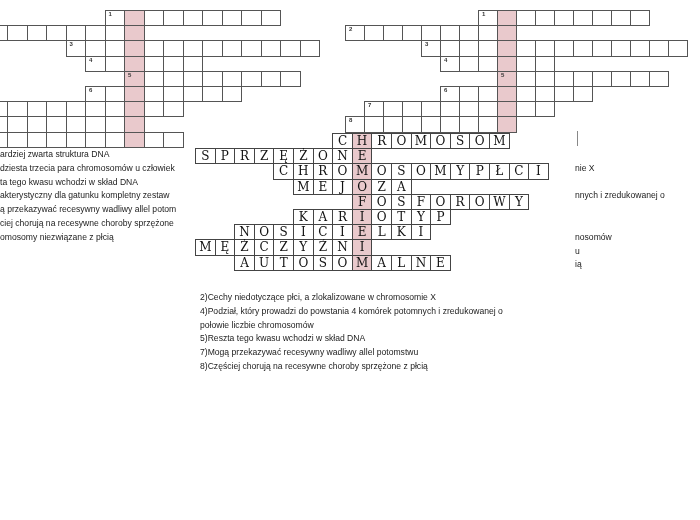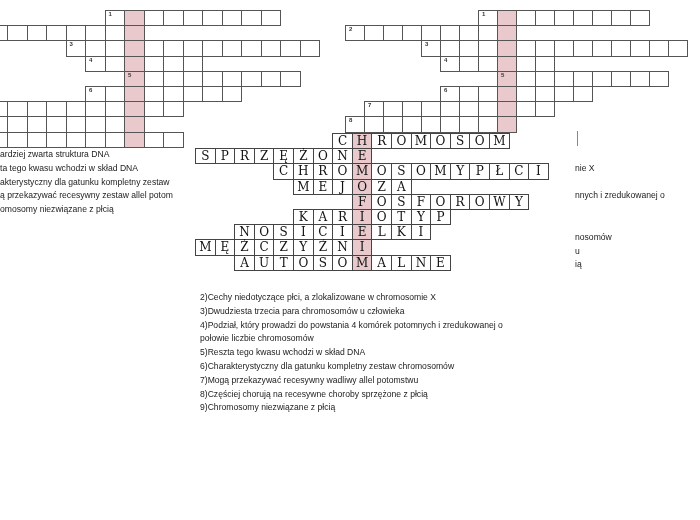--- a/index.html
+++ b/index.html
@@ -197,23 +197,25 @@
     <div class="cell" style="left: 402px; top: 116.4px; width: 20px; height: 16.2px;"></div>
     <div class="cell" style="left: 421px; top: 116.4px; width: 20px; height: 16.2px;"></div>
     <div class="cell" style="left: 440px; top: 116.4px; width: 20px; height: 16.2px;"></div>
     <div class="cell" style="left: 459px; top: 116.4px; width: 20px; height: 16.2px;"></div>
     <div class="cell" style="left: 478px; top: 116.4px; width: 20px; height: 16.2px;"></div>
     <div class="cell pink" style="left: 497px; top: 116.4px; width: 20px; height: 16.2px;"></div>
   </div>
 
 <div class="clues" style="left:0;top:148px;" id="leftClues">
     <div>ardziej zwarta struktura DNA</div>
+    <div>dziesta trzecia para chromosomów u człowiek</div>
     <div>ta tego kwasu wchodzi w skład DNA</div>
     <div>akterystyczny dla gatunku kompletny zestaw</div>
-    <div>ą przekazywać recesywny zestaw allel potom</div>
+    <div>ą przekazywać recesywny wadliwy allel potom</div>
+    <div>ciej chorują na recesywne choroby sprzężone</div>
     <div>omosomy niezwiązane z płcią</div>
   </div>
 <div class="clues" style="left:575px;top:148px;" id="rightClues">
     <div>&nbsp;</div>
     <div>nie X</div>
     <div>&nbsp;</div>
     <div>nnych i zredukowanej o</div>
     <div>&nbsp;</div>
     <div>&nbsp;</div>
     <div>nosomów</div>
@@ -307,21 +309,18 @@
     <div class="sol" style="left: 332.2px; top: 254.6px; width: 20.6px; height: 16.2px;">O</div>
     <div class="sol pink" style="left: 351.8px; top: 254.6px; width: 20.6px; height: 16.2px;">M</div>
     <div class="sol" style="left: 371.4px; top: 254.6px; width: 20.6px; height: 16.2px;">A</div>
     <div class="sol" style="left: 391px; top: 254.6px; width: 20.6px; height: 16.2px;">L</div>
     <div class="sol" style="left: 410.6px; top: 254.6px; width: 20.6px; height: 16.2px;">N</div>
     <div class="sol" style="left: 430.2px; top: 254.6px; width: 20.6px; height: 16.2px;">E</div>
   </div>
 
 <div class="clues" style="left:200px;top:291px;" id="mainClues">
     <div>2)Cechy niedotyczące płci, a zlokalizowane w chromosomie X</div>
-    <div>3)Dwudziesta trzecia para chromosomów u człowieka</div>
     <div>4)Podział, który prowadzi do powstania 4 komórek potomnych i zredukowanej o</div>
     <div>połowie liczbie chromosomów</div>
     <div>5)Reszta tego kwasu wchodzi w skład DNA</div>
-    <div>6)Charakterystyczny dla gatunku kompletny zestaw chromosomów</div>
     <div>7)Mogą przekazywać recesywny wadliwy allel potomstwu</div>
     <div>8)Częściej chorują na recesywne choroby sprzężone z płcią</div>
-    <div>9)Chromosomy niezwiązane z płcią</div>
   </div>
 
 </body></html>

